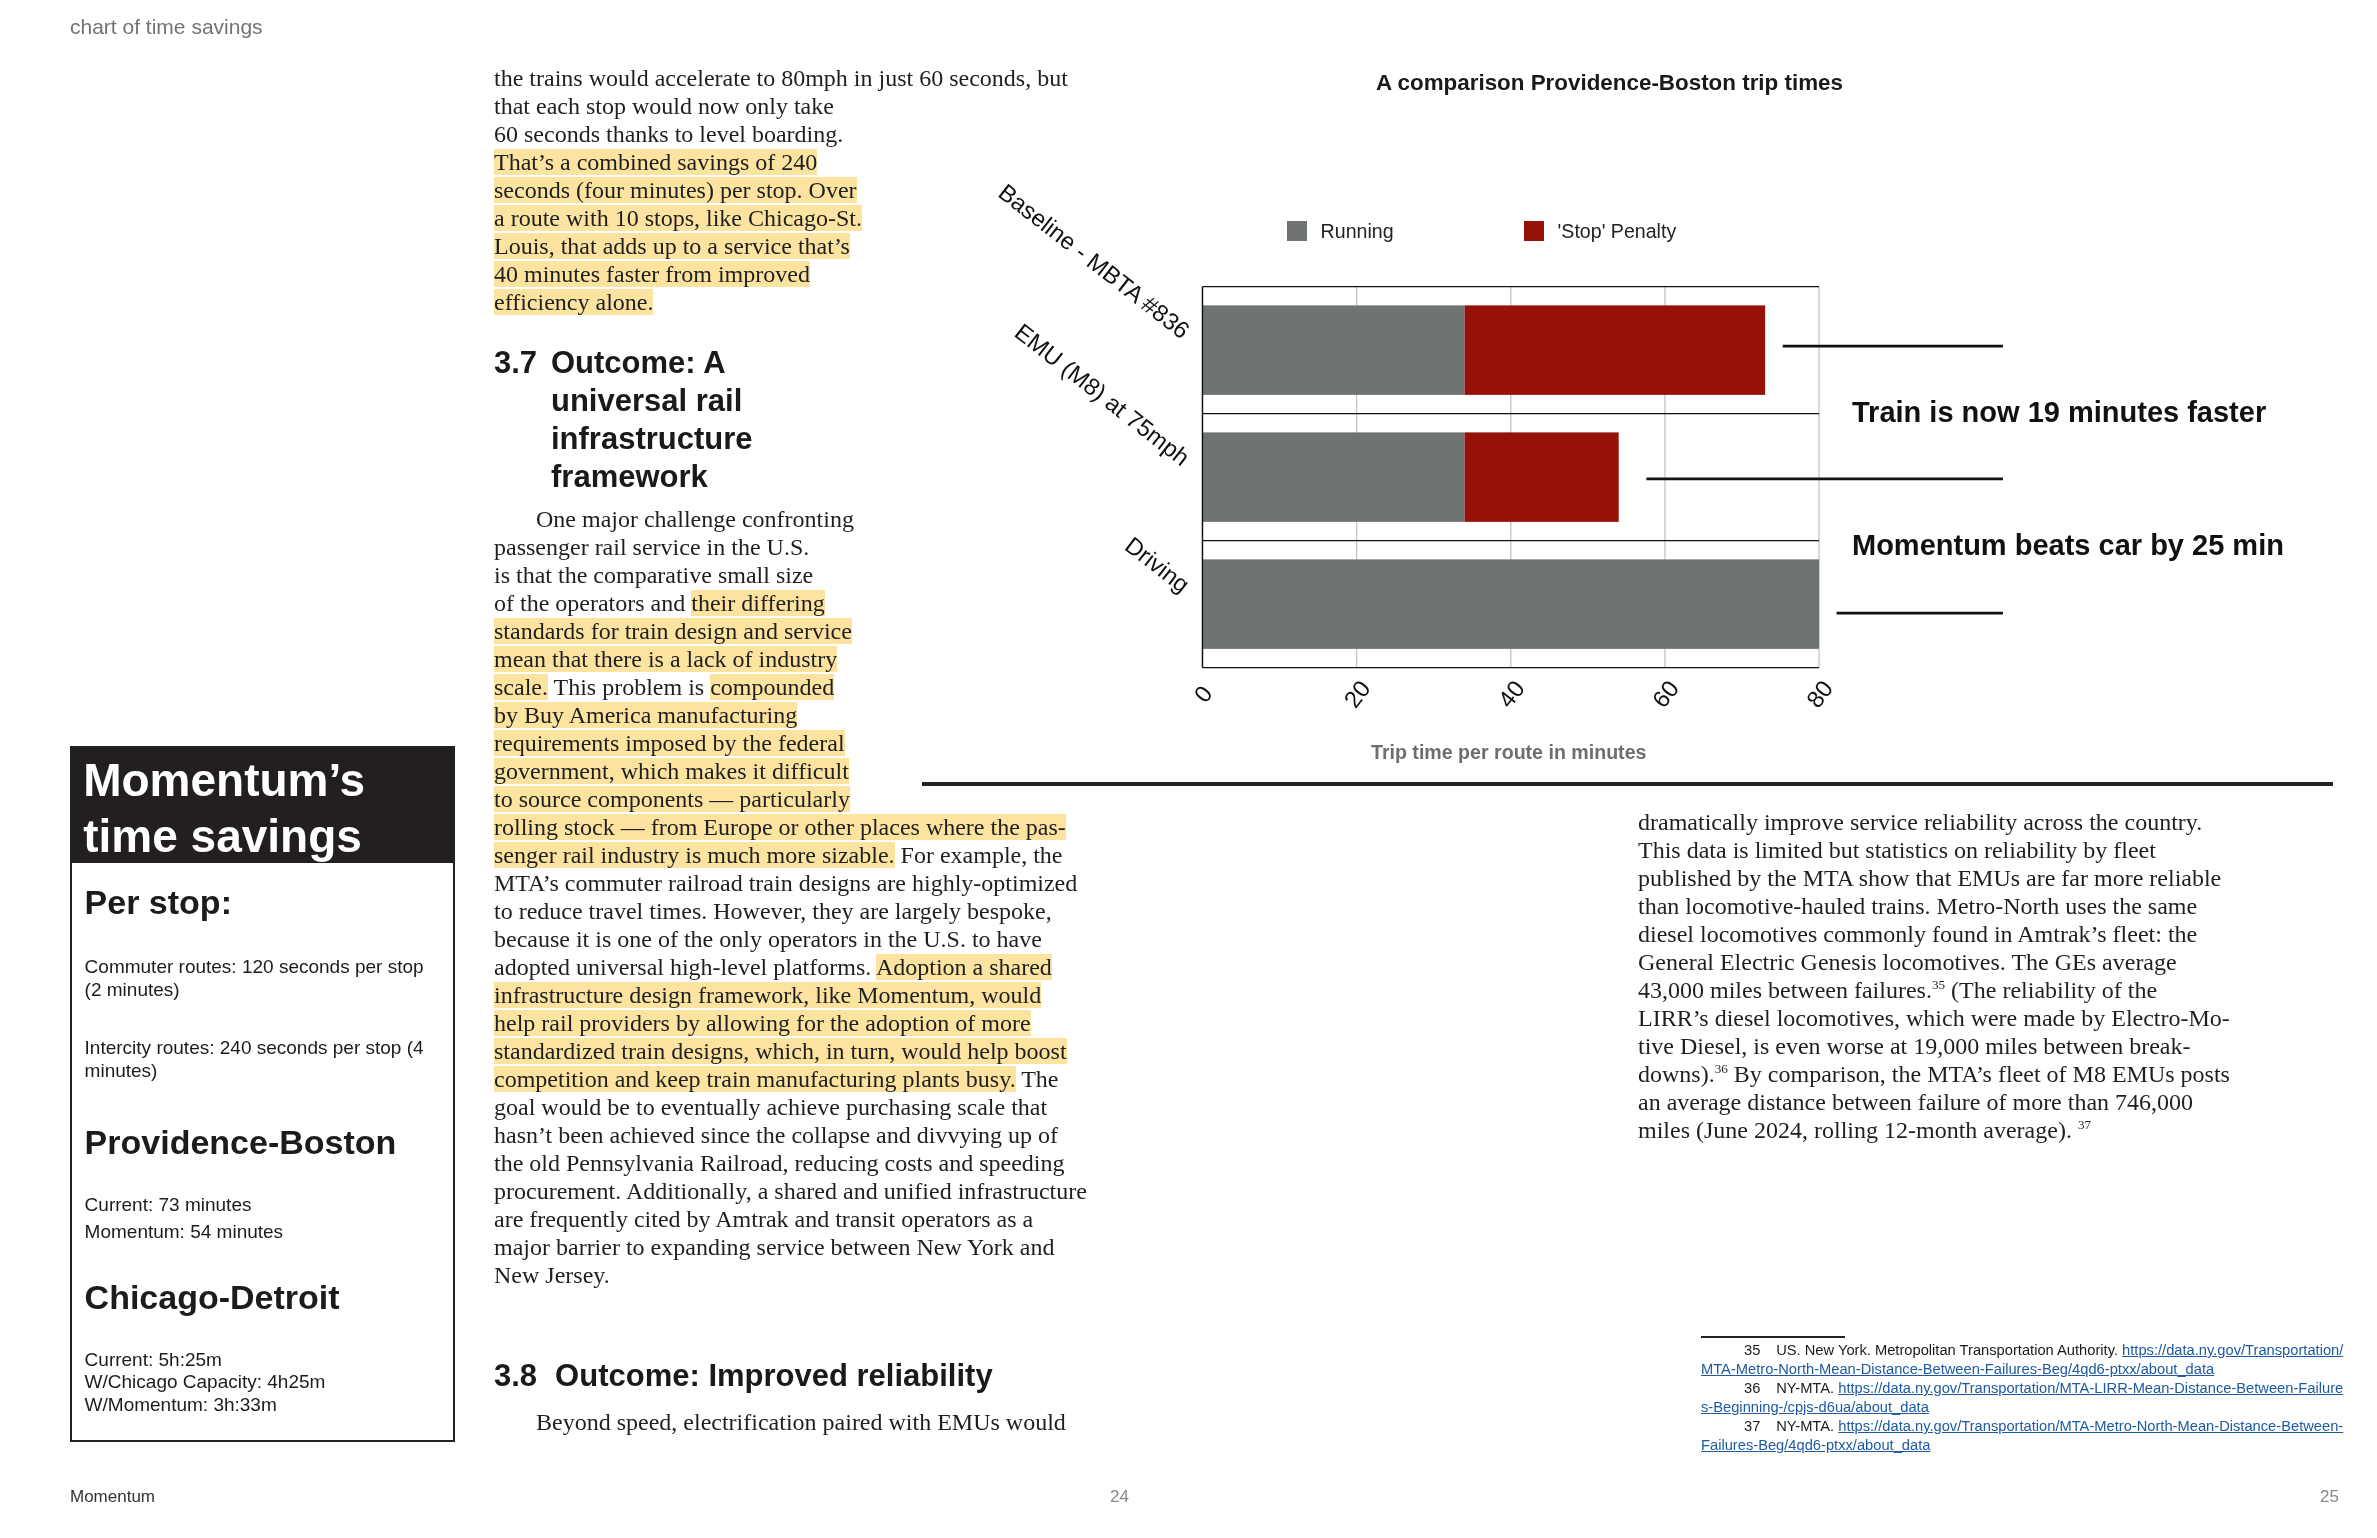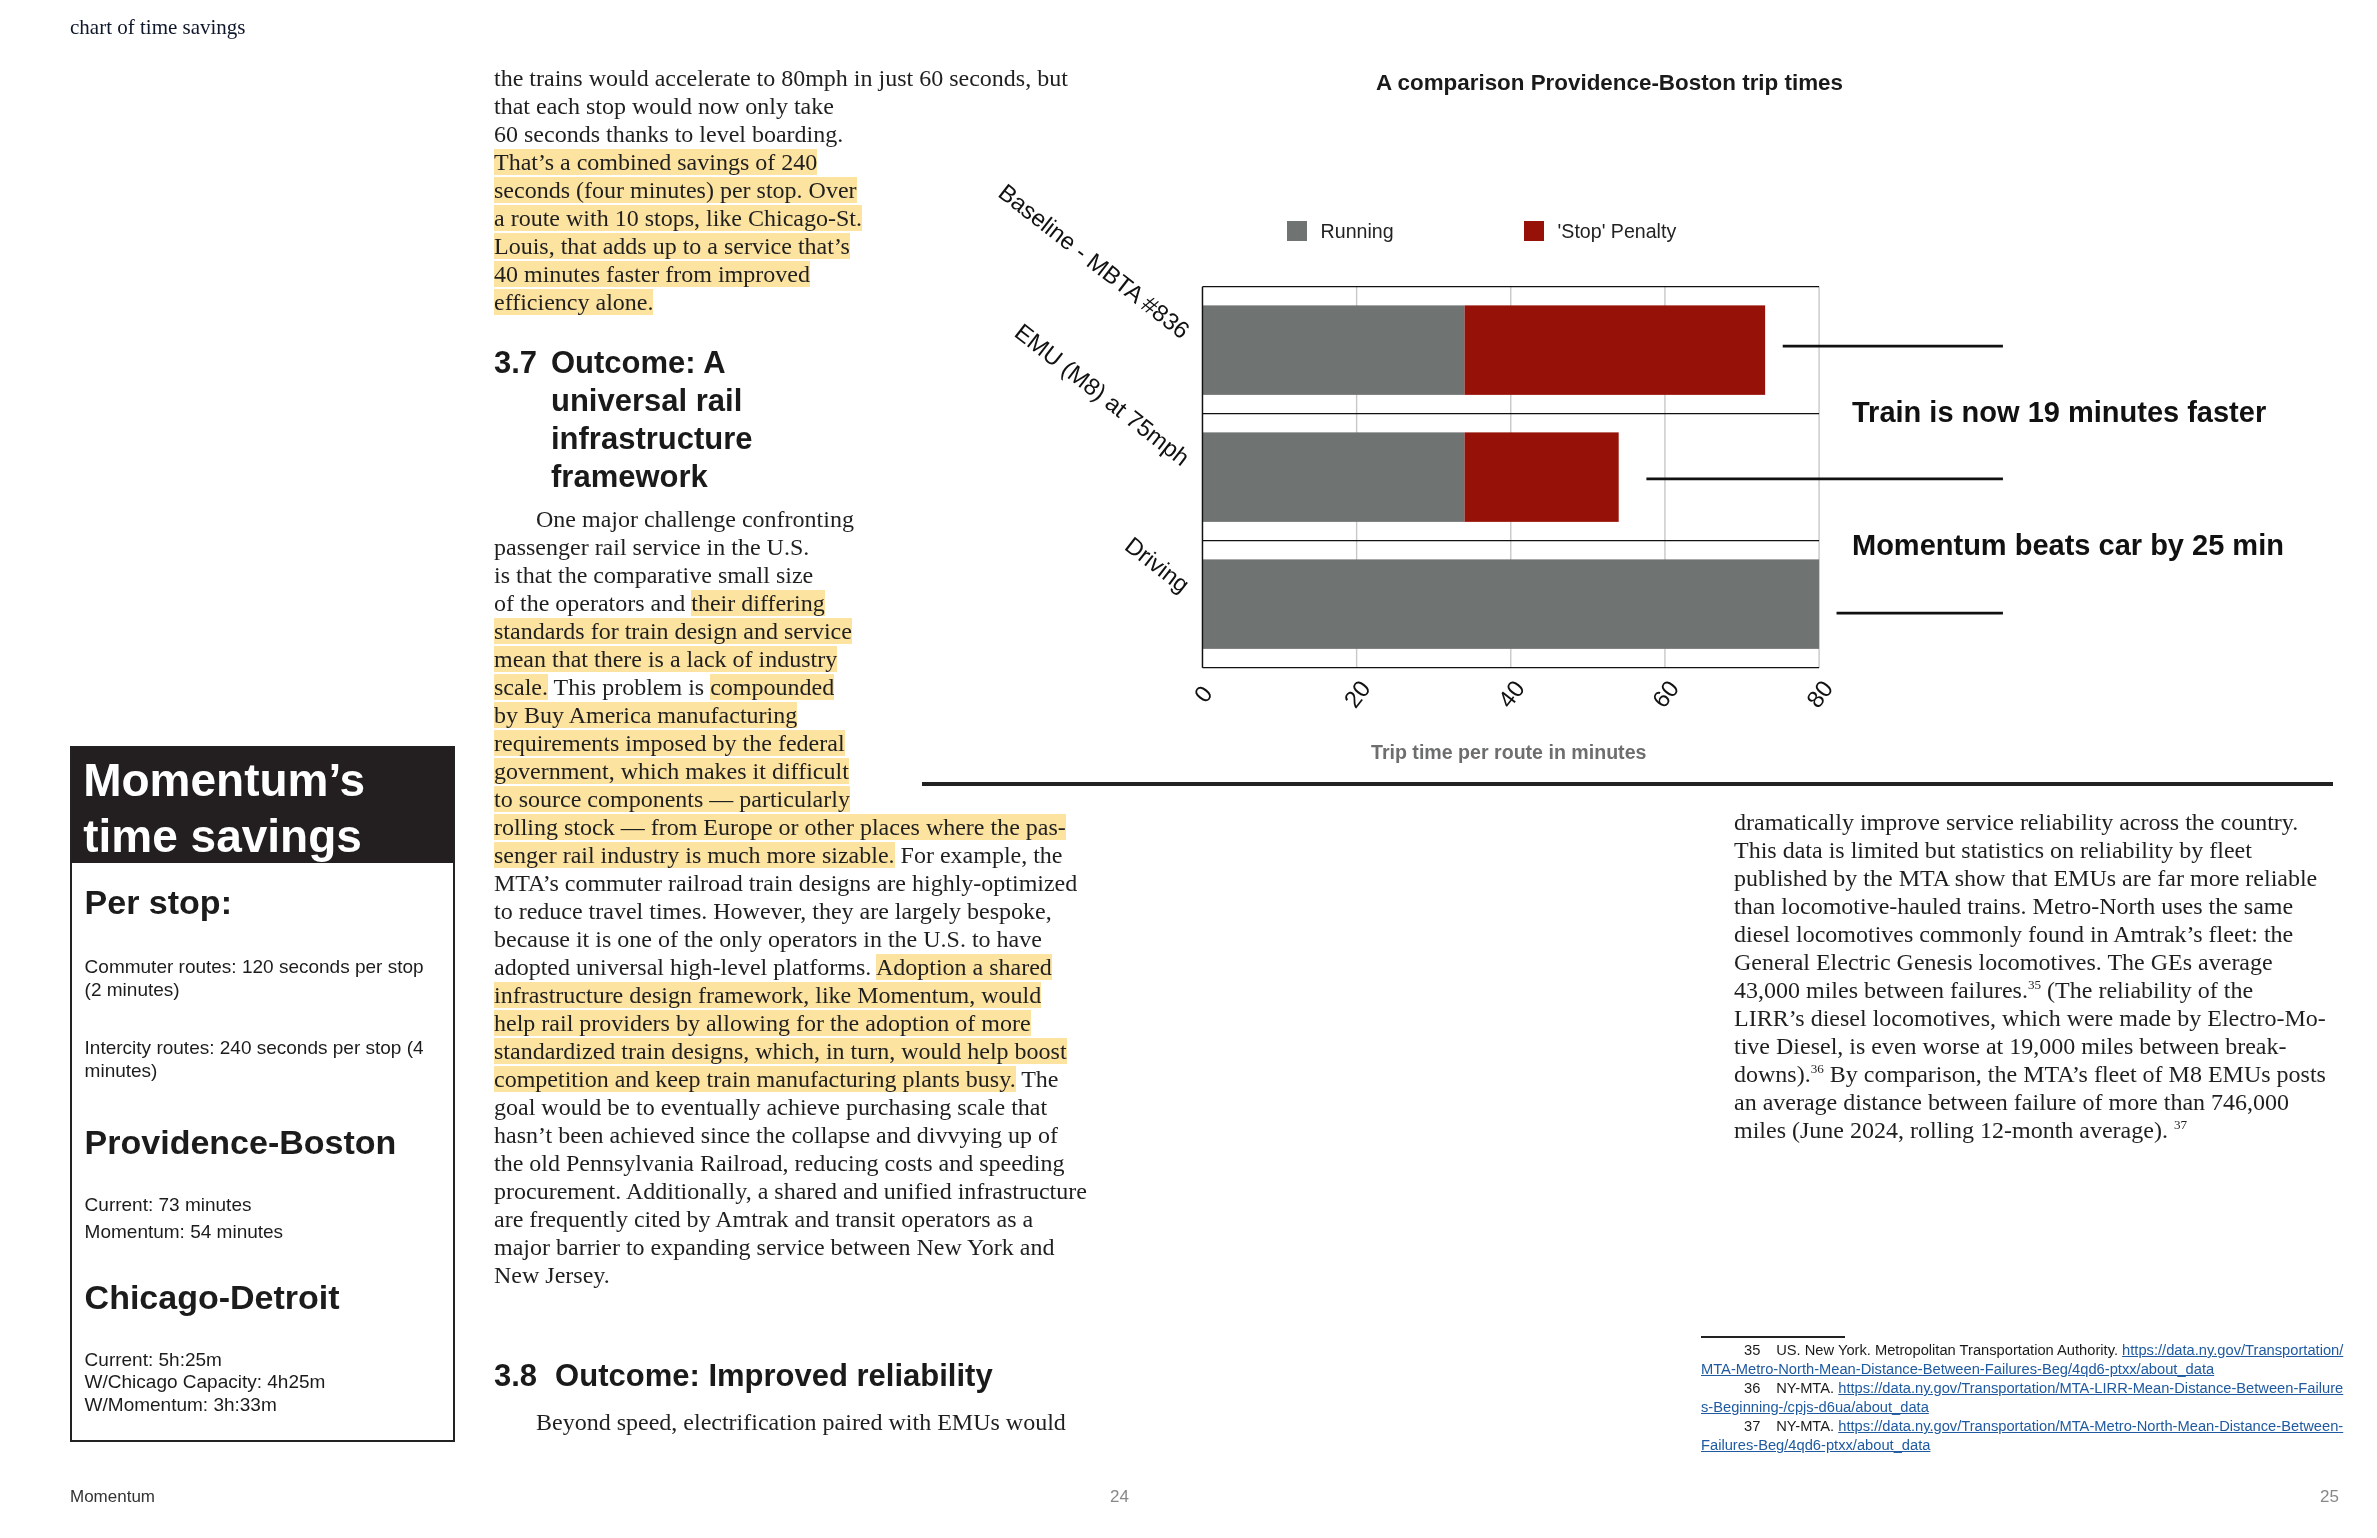--- a/index.html
+++ b/index.html
@@ -1,19 +1,19 @@
 <!DOCTYPE html>
 <html style="font-size:11.2px"><head>
 <meta charset="utf-8">
 <style>
   html, body { margin:0; padding:0; background:#ffffff; }
   body { width:2377px; height:1538px; position:relative; overflow:hidden; color:#1a1a1a; }
   .abs { position:absolute; }
 
-  #running-head { left:70px; top:15.4px; font-size:21px; font-family:Liberation Serif, serif; color:#0f172a; }
+  #running-head { left:70px; top:15.4px; font-size:21px; font-family:Liberation Sans, sans-serif; color:#737373; }
 
   
   .col { font-family:"Liberation Serif", serif; font-size:24px; line-height:28px; color:#1f1f1f; }
   .hl { background:#fde3a0; }
   .indent { text-indent:42px; }
   .line { display:block; white-space:nowrap; }
 
   #col-left-top { left:494px; top:64px; width:664px; }
   #h37 { left:494px; top:344px; width:420px; font-family:"Liberation Sans", sans-serif; font-weight:bold; font-size:31px; line-height:38px; }
   #h37 .num { position:absolute; left:0; top:0; }
@@ -37,21 +37,21 @@
   #chart-svg { position:absolute; left:0; top:0; width:2377px; height:1538px; pointer-events:none; }
   #chart-svg text { font-family:"Liberation Sans", sans-serif; }
   .cat-label { font-size:34px; fill:#111; }
   .tick-label { font-size:34px; fill:#111; }
   #axis-title { left:1371px; top:741px; font-family:"Liberation Sans", sans-serif; font-weight:bold; font-size:19.6px; color:#6d6e6e; white-space:nowrap; }
   .annot { position:absolute; font-family:"Liberation Sans", sans-serif; font-weight:bold; font-size:29px; color:#111; white-space:nowrap; }
 
   #divider { left:922px; top:782px; width:1411px; height:3.5px; background:#222; }
 
   
-  #col-right { left:1734px; top:808px; width:643px; }
+  #col-right { left:1638px; top:808px; width:643px; }
   sup { font-size:0.55em; vertical-align:0.7em; line-height:0; }
 
   
   #fn-rule { left:1701px; top:1336px; width:144px; height:2.1px; background:#222; }
   #footnotes { left:1701px; top:1341px; width:643px; font-family:"Liberation Sans", sans-serif; font-size:14.7px; line-height:19px; color:#1a1a1a; }
   .fn { display:block; }
   .fn .fnnum { display:inline-block; padding-left:43px; width:22.4px; }
   .fn a { color:#1f5aa0; text-decoration:underline; }
 
   

